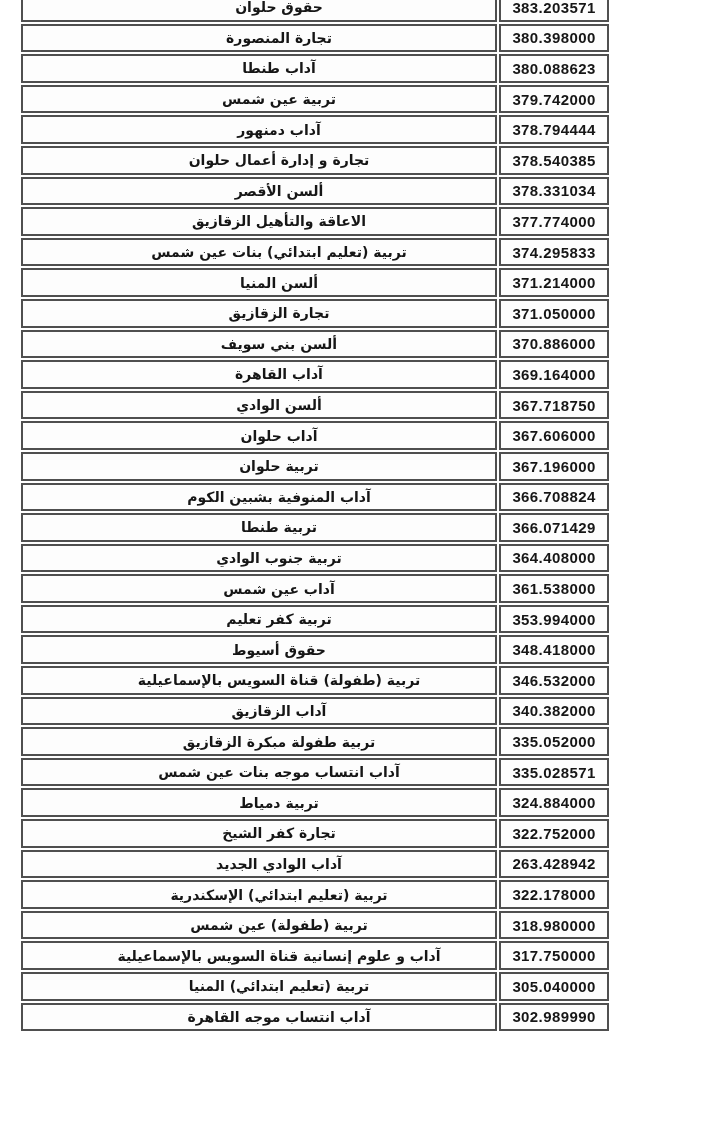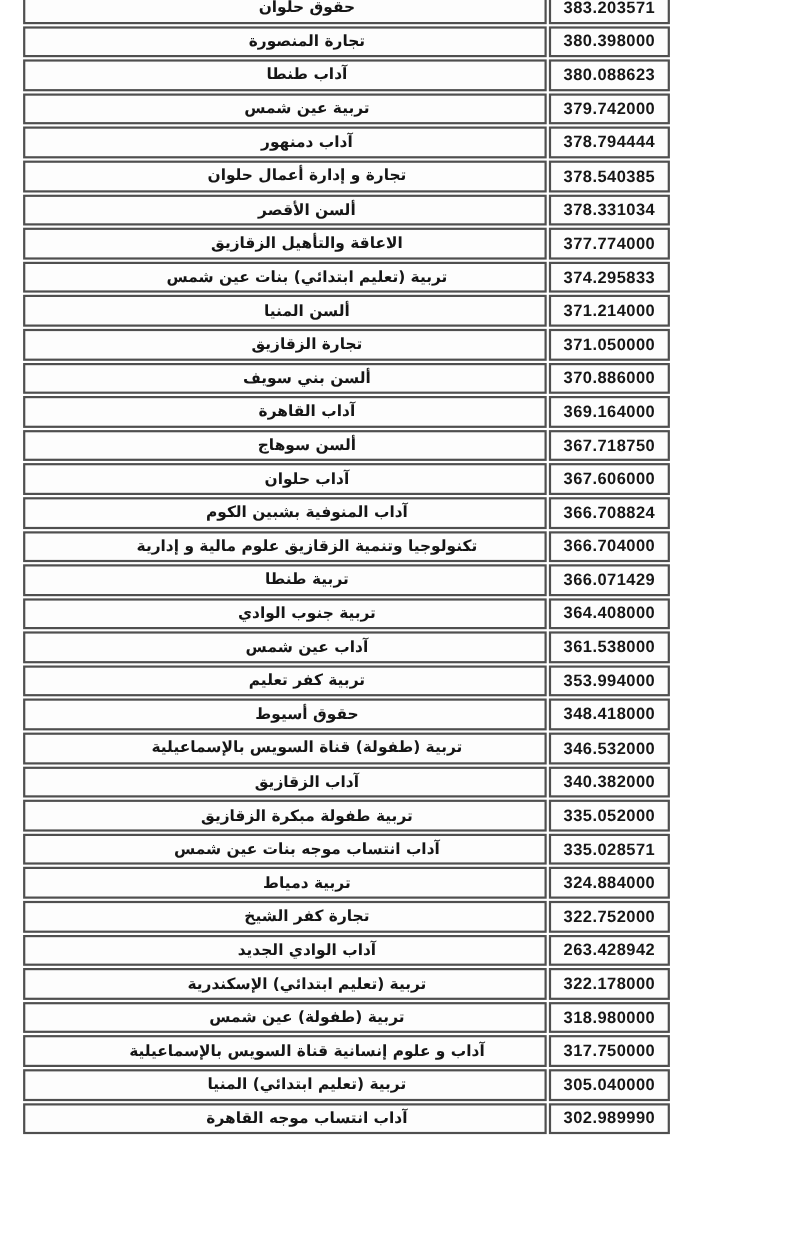--- a/index.html
+++ b/index.html
@@ -116,39 +116,39 @@
     <td class="faculty">ألسن بني سويف</td>
     <td class="score">370.886000</td>
   </tr>
 
   <tr>
     <td class="faculty">آداب القاهرة</td>
     <td class="score">369.164000</td>
   </tr>
 
   <tr>
-    <td class="faculty">ألسن سوهاج</td>
+    <td class="faculty">ألسن الوادي</td>
     <td class="score">367.718750</td>
   </tr>
 
   <tr>
     <td class="faculty">آداب حلوان</td>
     <td class="score">367.606000</td>
   </tr>
 
+  <tr>
+    <td class="faculty">تربية حلوان</td>
+    <td class="score">367.196000</td>
+  </tr>
 
   <tr>
     <td class="faculty">آداب المنوفية بشبين الكوم</td>
     <td class="score">366.708824</td>
   </tr>
 
-  <tr>
-    <td class="faculty">تكنولوجيا وتنمية الزقازيق علوم مالية و إدارية</td>
-    <td class="score">366.704000</td>
-  </tr>
 
   <tr>
     <td class="faculty">تربية طنطا</td>
     <td class="score">366.071429</td>
   </tr>
 
   <tr>
     <td class="faculty">تربية جنوب الوادي</td>
     <td class="score">364.408000</td>
   </tr>

